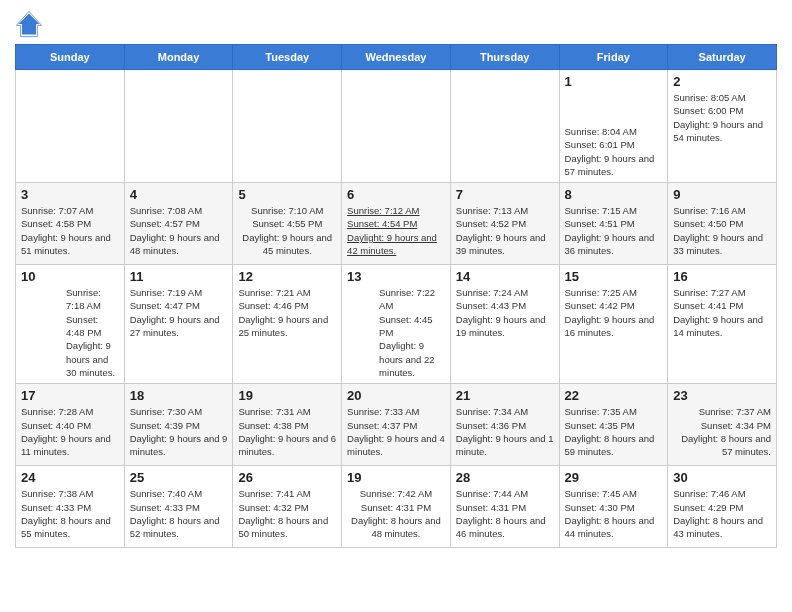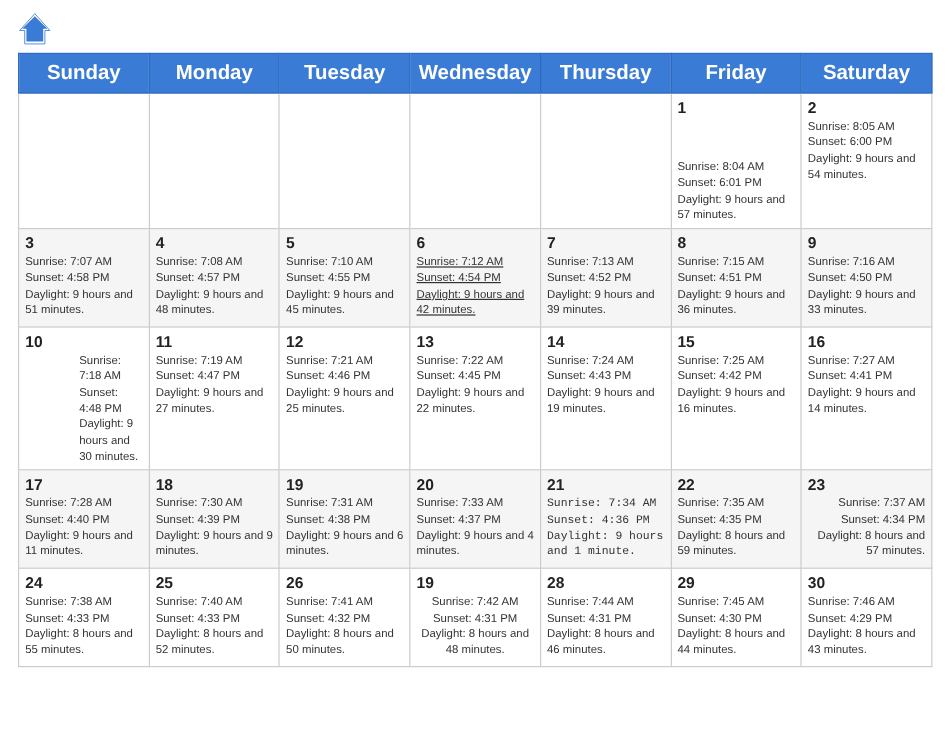--- a/index.html
+++ b/index.html
@@ -51,21 +51,21 @@
       margin-top: 2px;
     }
     table {
       width: 100%;
       border-collapse: collapse;
       table-layout: fixed;
     }
     thead tr th {
       background-color: #3a7bd5;
       color: #fff;
-      font-size: 17px;
+      font-size: 11px;
       font-weight: bold;
       padding: 6px 4px;
       text-align: center;
       border: 1px solid #2e6abf;
     }
     tbody tr td {
       border: 1px solid #ccc;
       vertical-align: top;
       padding: 4px 5px;
       font-size: 10px;
@@ -153,21 +153,21 @@
 Daylight: 9 hours and 51 minutes.</div>
           </td>
           <td>
             <span class="day-num">4</span>
             <div class="day-info" style="white-space: pre-line;">Sunrise: 7:08 AM
 Sunset: 4:57 PM
 Daylight: 9 hours and 48 minutes.</div>
           </td>
           <td>
             <span class="day-num">5</span>
-            <div class="day-info" style="white-space: pre-line;">Sunrise: 7:10 AM
+            <div class="day-info" style="white-space: pre-line; text-align: center;">Sunrise: 7:10 AM
 Sunset: 4:55 PM
 Daylight: 9 hours and 45 minutes.</div>
           </td>
           <td>
             <span class="day-num">6</span>
             <div class="day-info" style="white-space: pre-line; text-decoration: underline;">Sunrise: 7:12 AM
 Sunset: 4:54 PM
 Daylight: 9 hours and 42 minutes.</div>
           </td>
           <td>
@@ -203,21 +203,21 @@
 Daylight: 9 hours and 27 minutes.</div>
           </td>
           <td>
             <span class="day-num">12</span>
             <div class="day-info" style="white-space: pre-line;">Sunrise: 7:21 AM
 Sunset: 4:46 PM
 Daylight: 9 hours and 25 minutes.</div>
           </td>
           <td>
             <span class="day-num">13</span>
-            <div class="day-info" style="white-space: pre-line;">Sunrise: 7:22 AM
+            <div class="day-info" style="white-space: pre-line; margin-left: 32px;">Sunrise: 7:22 AM
 Sunset: 4:45 PM
 Daylight: 9 hours and 22 minutes.</div>
           </td>
           <td>
             <span class="day-num">14</span>
             <div class="day-info" style="white-space: pre-line;">Sunrise: 7:24 AM
 Sunset: 4:43 PM
 Daylight: 9 hours and 19 minutes.</div>
           </td>
           <td>
@@ -253,21 +253,21 @@
 Daylight: 9 hours and 6 minutes.</div>
           </td>
           <td>
             <span class="day-num">20</span>
             <div class="day-info" style="white-space: pre-line;">Sunrise: 7:33 AM
 Sunset: 4:37 PM
 Daylight: 9 hours and 4 minutes.</div>
           </td>
           <td>
             <span class="day-num">21</span>
-            <div class="day-info" style="white-space: pre-line; font-family: Liberation Mono, monospace;">Sunrise: 7:34 AM
+            <div class="day-info" style="white-space: pre-line;">Sunrise: 7:34 AM
 Sunset: 4:36 PM
 Daylight: 9 hours and 1 minute.</div>
           </td>
           <td>
             <span class="day-num">22</span>
             <div class="day-info" style="white-space: pre-line;">Sunrise: 7:35 AM
 Sunset: 4:35 PM
 Daylight: 8 hours and 59 minutes.</div>
           </td>
           <td>

